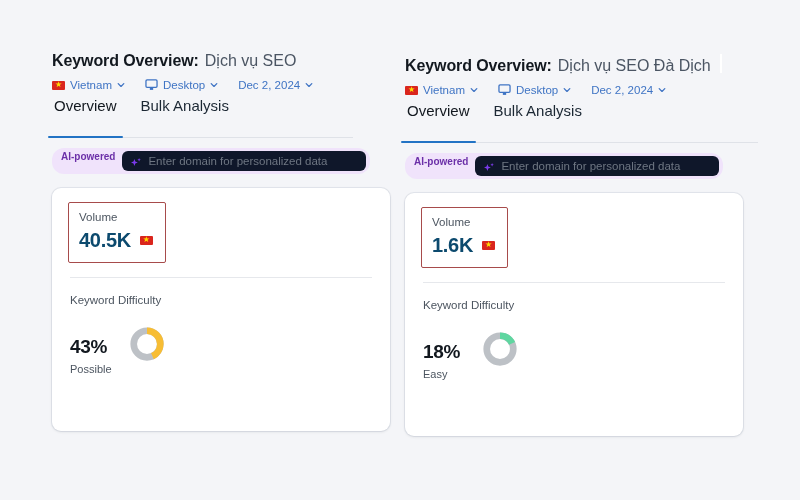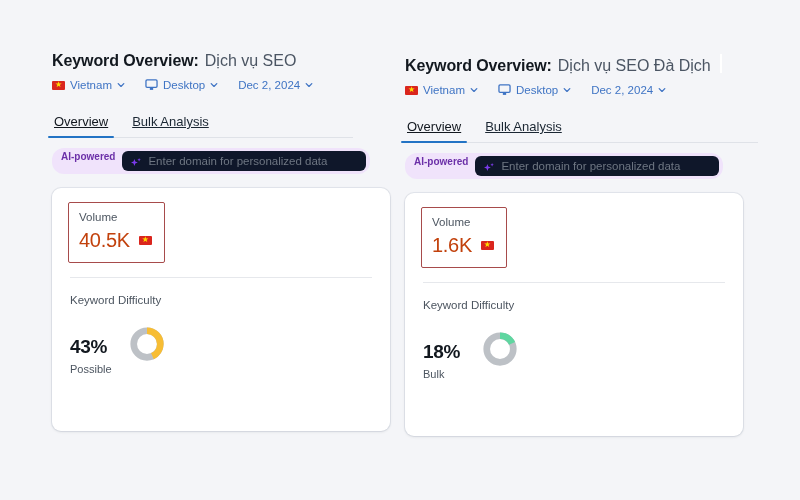--- a/index.html
+++ b/index.html
@@ -102,27 +102,26 @@
 
   
   .tabs {
     display: flex;
     align-items: flex-end;
     margin-top: 20px;
     position: relative;
     height: 27px;
   }
   .tab {
-    font-size: 13px;
+    font-size: 15px;
     color: #1b2733;
-    padding: 0 2px 9px 2px;
+    padding: 0 2px 24px 2px;
     margin-right: 20px;
     cursor: pointer;
     position: relative;
-    text-decoration: underline;
   }
   .tab.active { color: #12181f; }
   .tab.active::after {
     content: "";
     position: absolute;
     left: -4px; right: -4px; bottom: 0;
     height: 2.5px;
     background: #2273c4;
     border-radius: 2px;
   }
@@ -197,22 +196,22 @@
     color: #4c5560;
     line-height: 1.2;
   }
   .volume-value-row {
     display: flex;
     align-items: center;
     margin-top: 4px;
   }
   .volume-value {
     font-size: 20px;
-    font-weight: normal;
-    color: #c2410c;
+    font-weight: bold;
+    color: #0c4a6e;
     letter-spacing: -0.3px;
   }
   .volume-value-row .flag {
     margin-left: 9px;
     margin-right: 0;
     width: 13px;
     height: 9px;
   }
 
   .divider {
@@ -418,21 +417,21 @@
             </span>
         </div>
       </div>
 
       <div class="divider"></div>
 
       <div class="kd-label">Keyword Difficulty</div>
       <div class="kd-row">
         <div class="kd-textcol">
           <div class="kd-pct">18%</div>
-          <div class="kd-verdict">Bulk</div>
+          <div class="kd-verdict">Easy</div>
         </div>
         <span class="donut">
           <svg viewBox="0 0 40 40" width="38" height="38">
             <circle cx="20" cy="20" r="14" fill="none" stroke="#bdc1c6" stroke-width="7"></circle>
             <circle class="donut-arc" cx="20" cy="20" r="14" fill="none" stroke="#5fd6a0" stroke-width="7" stroke-dasharray="15.83 72.13" transform="rotate(-90 20 20)"></circle>
           </svg>
         </span>
       </div>
     </div>
   </div>

